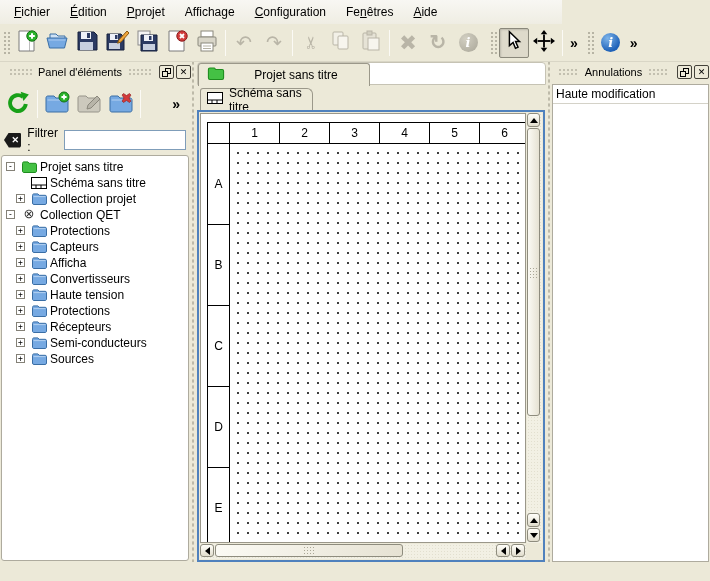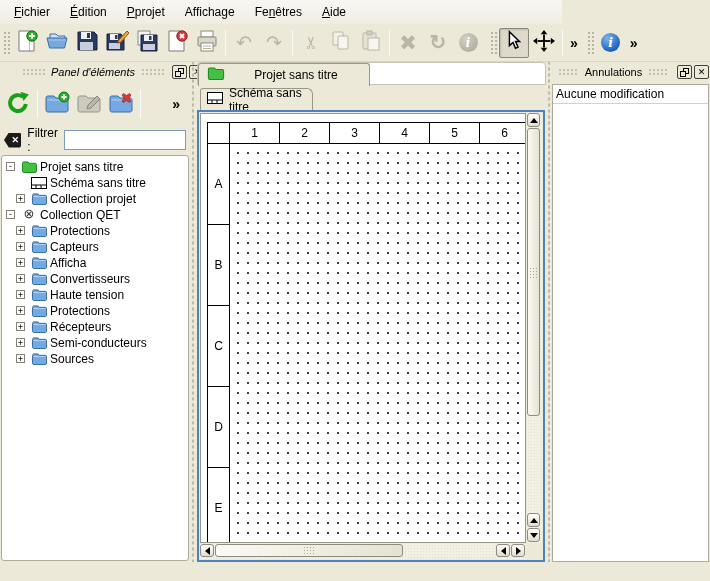--- a/index.html
+++ b/index.html
@@ -116,20 +116,21 @@
 </head>
 <body>
 
 <div class="app">
 
   <div class="menubar">
     <div class="menu-item"><span class="pre"></span><span class="accel">F</span><span>ichier</span></div>
     <div class="menu-item"><span></span><span class="accel">É</span><span>dition</span></div>
     <div class="menu-item"><span></span><span class="accel">P</span><span>projet</span></div>
     <div class="menu-item"><span>Afficha</span><span class="accel">g</span><span>e</span></div>
+    <div class="menu-item"><span></span><span class="accel">C</span><span>onfiguration</span></div>
     <div class="menu-item"><span>Fe</span><span class="accel">n</span><span>êtres</span></div>
     <div class="menu-item"><span></span><span class="accel">A</span><span>ide</span></div>
   </div>
 
   <div class="toolbar">
     <div class="tb-handle"></div>
 
     <div class="tbtn">
       <span><svg width="24" height="24" viewBox="0 0 24 24">
             <path d="M4 2h11v20H4z" fill="#fff" stroke="#7a7a7a"></path>
@@ -250,21 +251,21 @@
     <div class="chev">»</div>
 
     <div class="tb-handle" style="margin-left:4px"></div>
     <div class="tbtn">
         <span class="icircle blue">i</span>
       </div>
     <div class="chev">»</div>
   </div>
 
   <div class="left-dock">
-    <div class="dock-title" style="left:16px; top:0; width:190px;font-style:italic;">
+    <div class="dock-title" style="left:3px; top:0; width:190px;">
       <div class="dock-dots"></div>
       <span class="dock-label">Panel d'éléments</span>
       <div class="dock-dots"></div>
       <span class="dock-btn">
           <span class="float-glyph">
             <i class="b"></i>
             <i class="f"></i>
           </span>
         </span>
       <span class="dock-btn" style="margin-right:2px">
@@ -546,19 +547,19 @@
           <span class="float-glyph">
             <i class="b"></i>
             <i class="f"></i>
           </span>
         </span>
       <span class="dock-btn" style="margin-right:1px">
           <span>✕</span>
         </span>
     </div>
     <div class="undo-list">
-      <div class="undo-item">Aucune modification</div>
+      <div class="undo-item">Haute modification</div>
     </div>
   </div>
 
   <div class="statusbar"></div>
 
 </div>
 
 </body></html>

